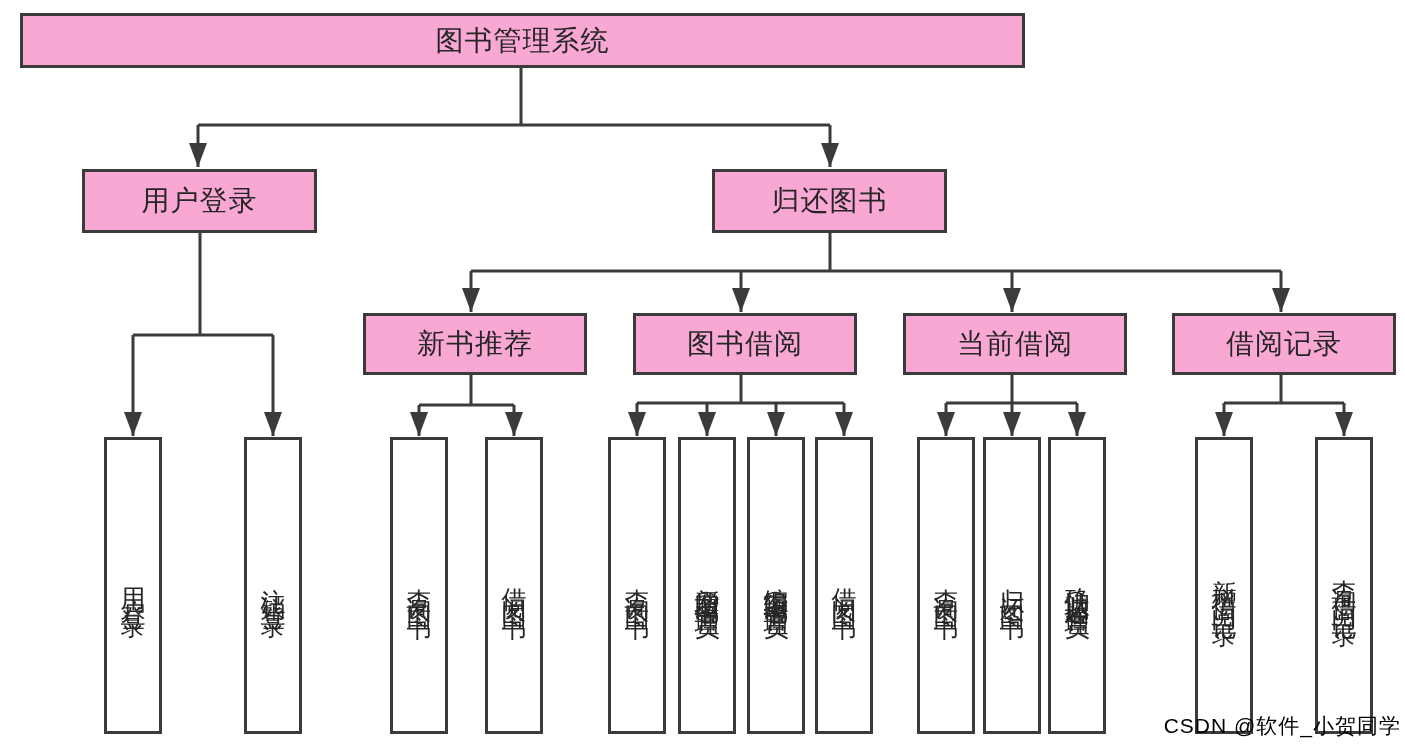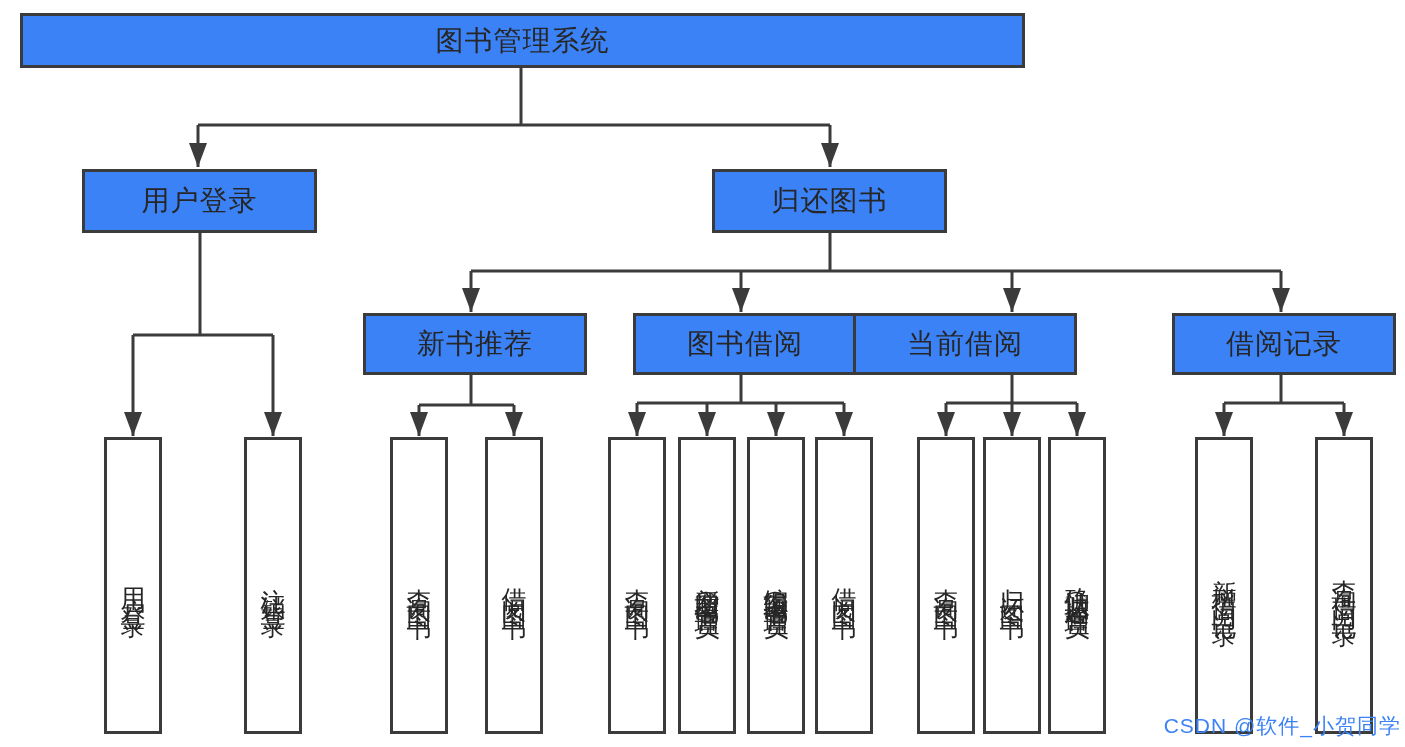--- a/index.html
+++ b/index.html
@@ -8,21 +8,21 @@
     width:1405px;height:747px;
     background:#ffffff;
     font-family:"Liberation Sans","DejaVu Sans",sans-serif;
     overflow:hidden;
   }
   .wires{position:absolute;left:0;top:0;pointer-events:none;}
   .wire{stroke:#3b3b3b;stroke-width:3;fill:none;}
   .hbox{
     position:absolute;
     box-sizing:border-box;
-    background:#3b82f6;
+    background:#f9a8d4;
     border:3px solid #3b3b3b;
     display:flex;align-items:center;justify-content:center;
     font-size:28px;color:#262626;letter-spacing:1px;
     white-space:nowrap;
   }
   .vbox{
     position:absolute;
     top:437px;width:58px;height:297px;
     box-sizing:border-box;
     background:#ffffff;
@@ -34,21 +34,21 @@
     text-orientation:mixed;
     font-size:25px;color:#262626;
     letter-spacing:9px;
     line-height:1;
     white-space:nowrap;
   }
   .vtext.tight{letter-spacing:4px;}
   .watermark{
     position:absolute;
     top:712px;right:4px;
-    font-size:21px;color:#3b82f6;
+    font-size:21px;color:#000000;
     letter-spacing:1px;
     white-space:nowrap;
   }
 </style>
 </head>
 <body>
 
 <div class="canvas">
 
   <svg class="wires" width="1405" height="747" viewBox="0 0 1405 747">
@@ -93,21 +93,21 @@
     <line class="wire" x1="1344" y1="403" x2="1344" y2="436" marker-end="url(#ah)"></line>
   </svg>
 
   <div class="hbox" style="left:20px;top:13px;width:1005px;height:55px">图书管理系统</div>
 
   <div class="hbox" style="left:82px;top:169px;width:235px;height:64px">用户登录</div>
   <div class="hbox" style="left:712px;top:169px;width:235px;height:64px">归还图书</div>
 
   <div class="hbox" style="left:363px;top:313px;width:224px;height:62px">新书推荐</div>
   <div class="hbox" style="left:633px;top:313px;width:224px;height:62px">图书借阅</div>
-  <div class="hbox" style="left:853px;top:313px;width:224px;height:62px">当前借阅</div>
+  <div class="hbox" style="left:903px;top:313px;width:224px;height:62px">当前借阅</div>
   <div class="hbox" style="left:1172px;top:313px;width:224px;height:62px">借阅记录</div>
 
   <div class="vbox" style="left:104px">
     <span class="vtext">用户登录</span>
   </div>
   <div class="vbox" style="left:244px">
     <span class="vtext">注销登录</span>
   </div>
 
   <div class="vbox" style="left:390px">

